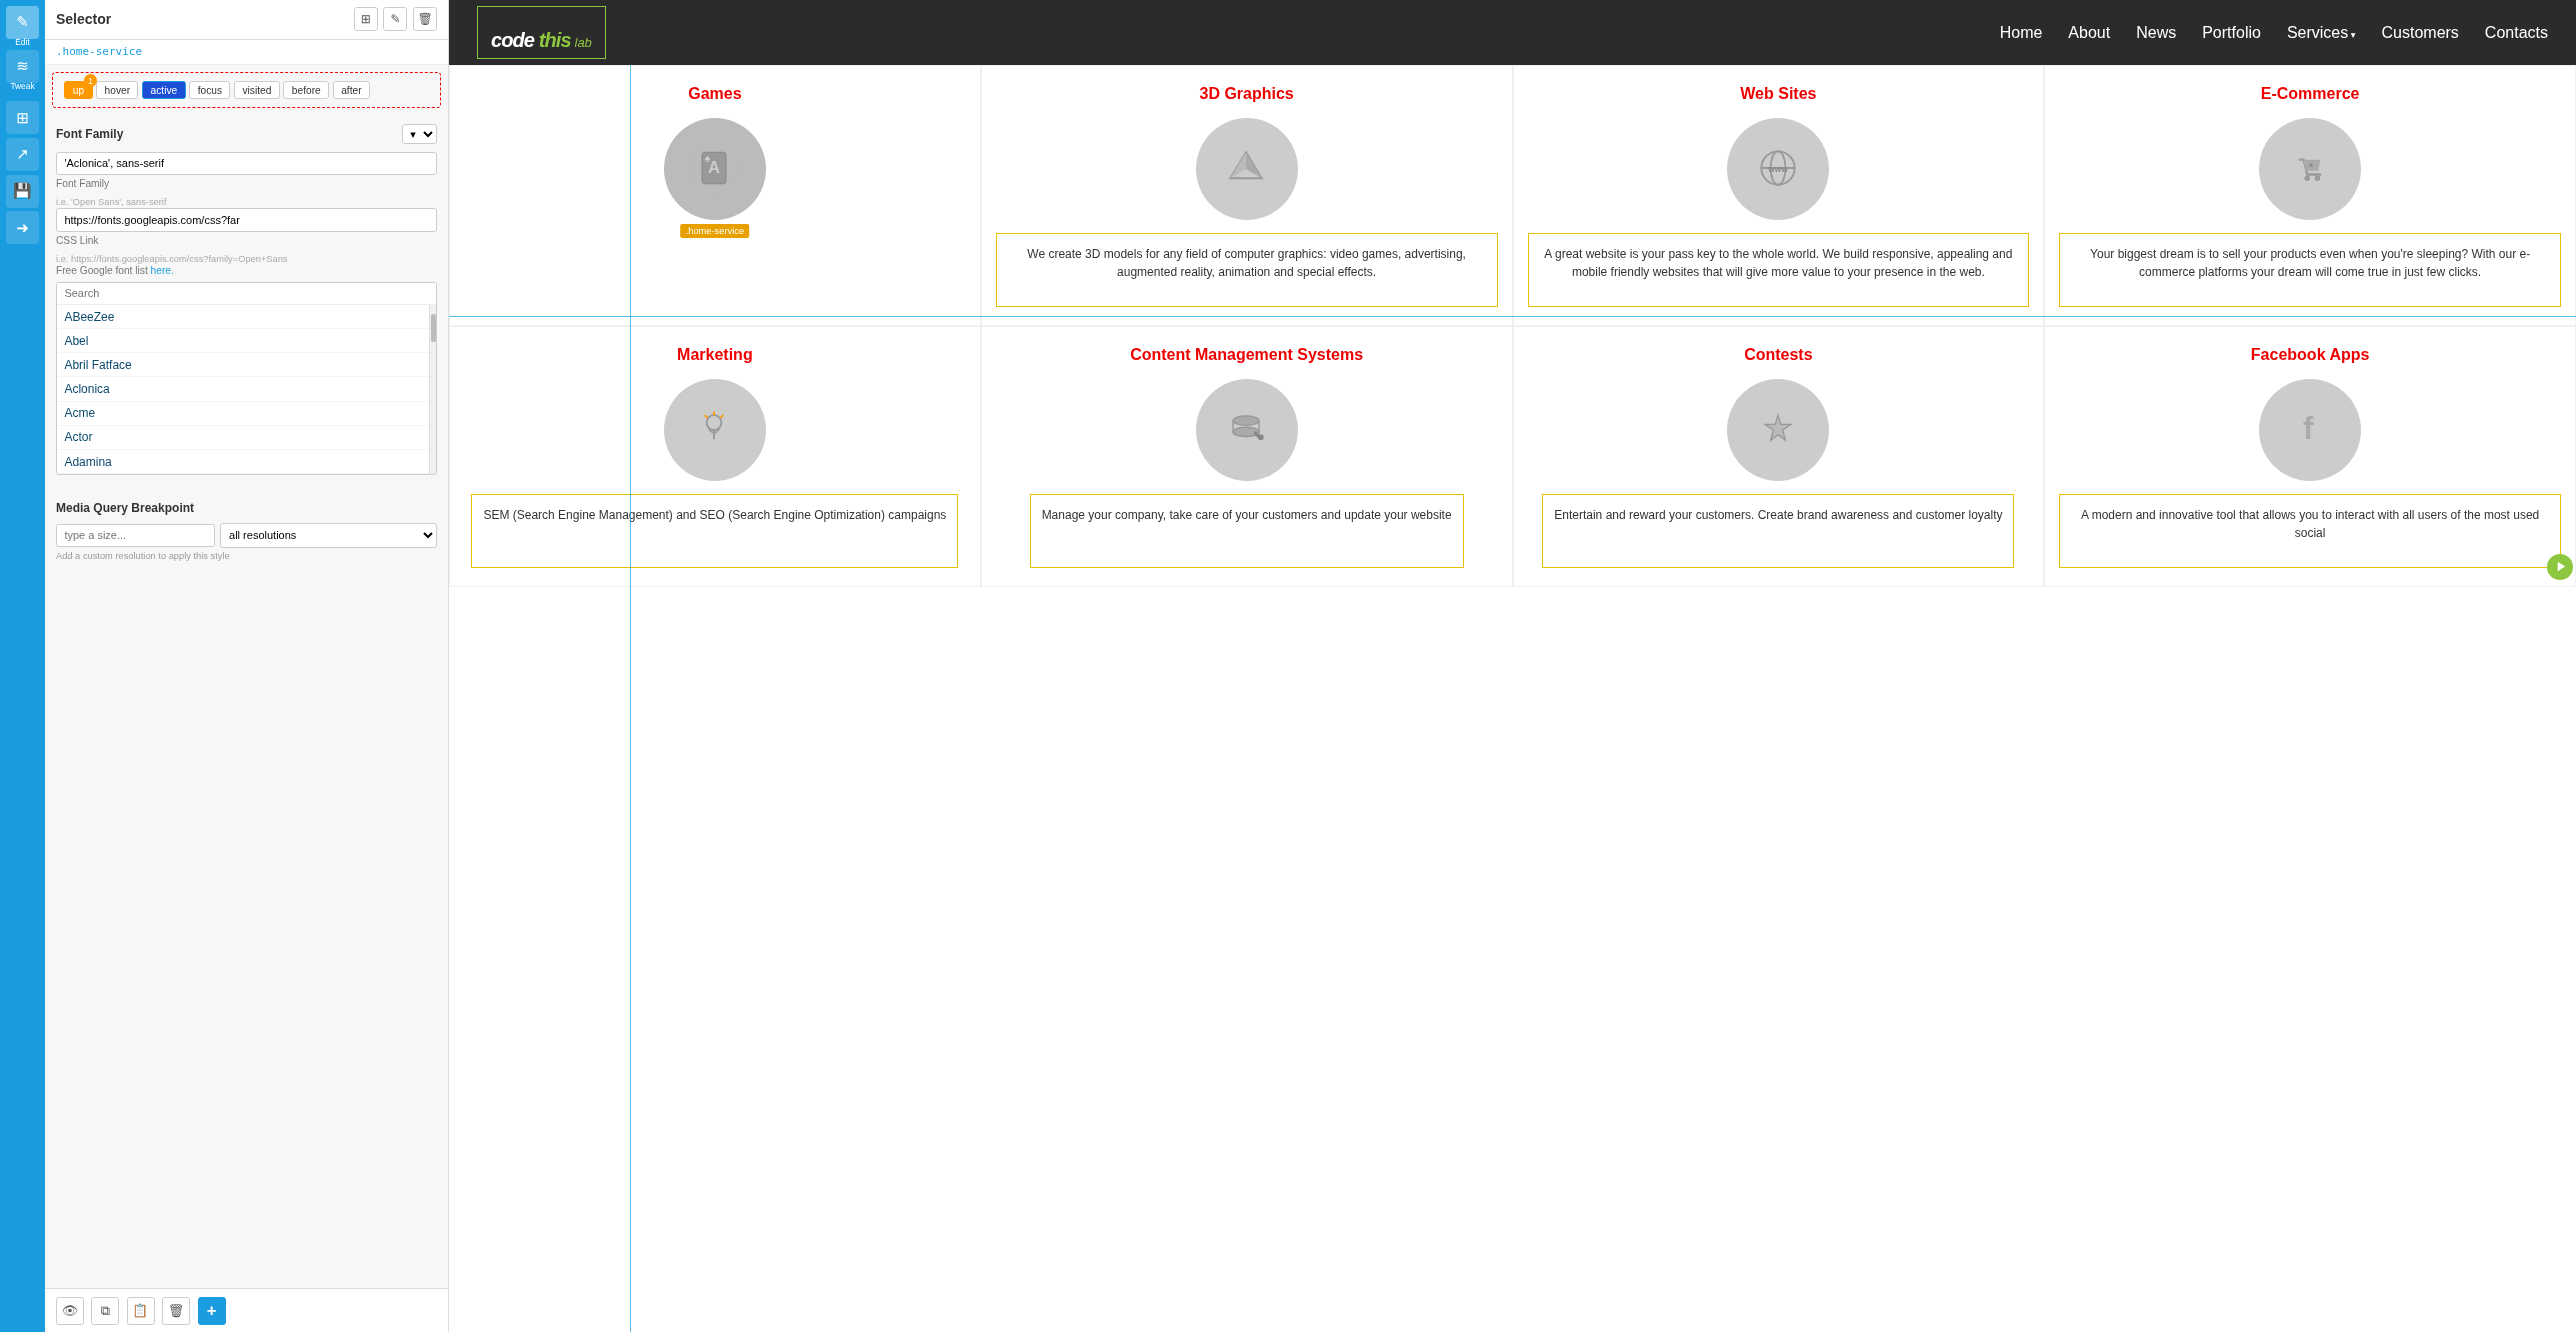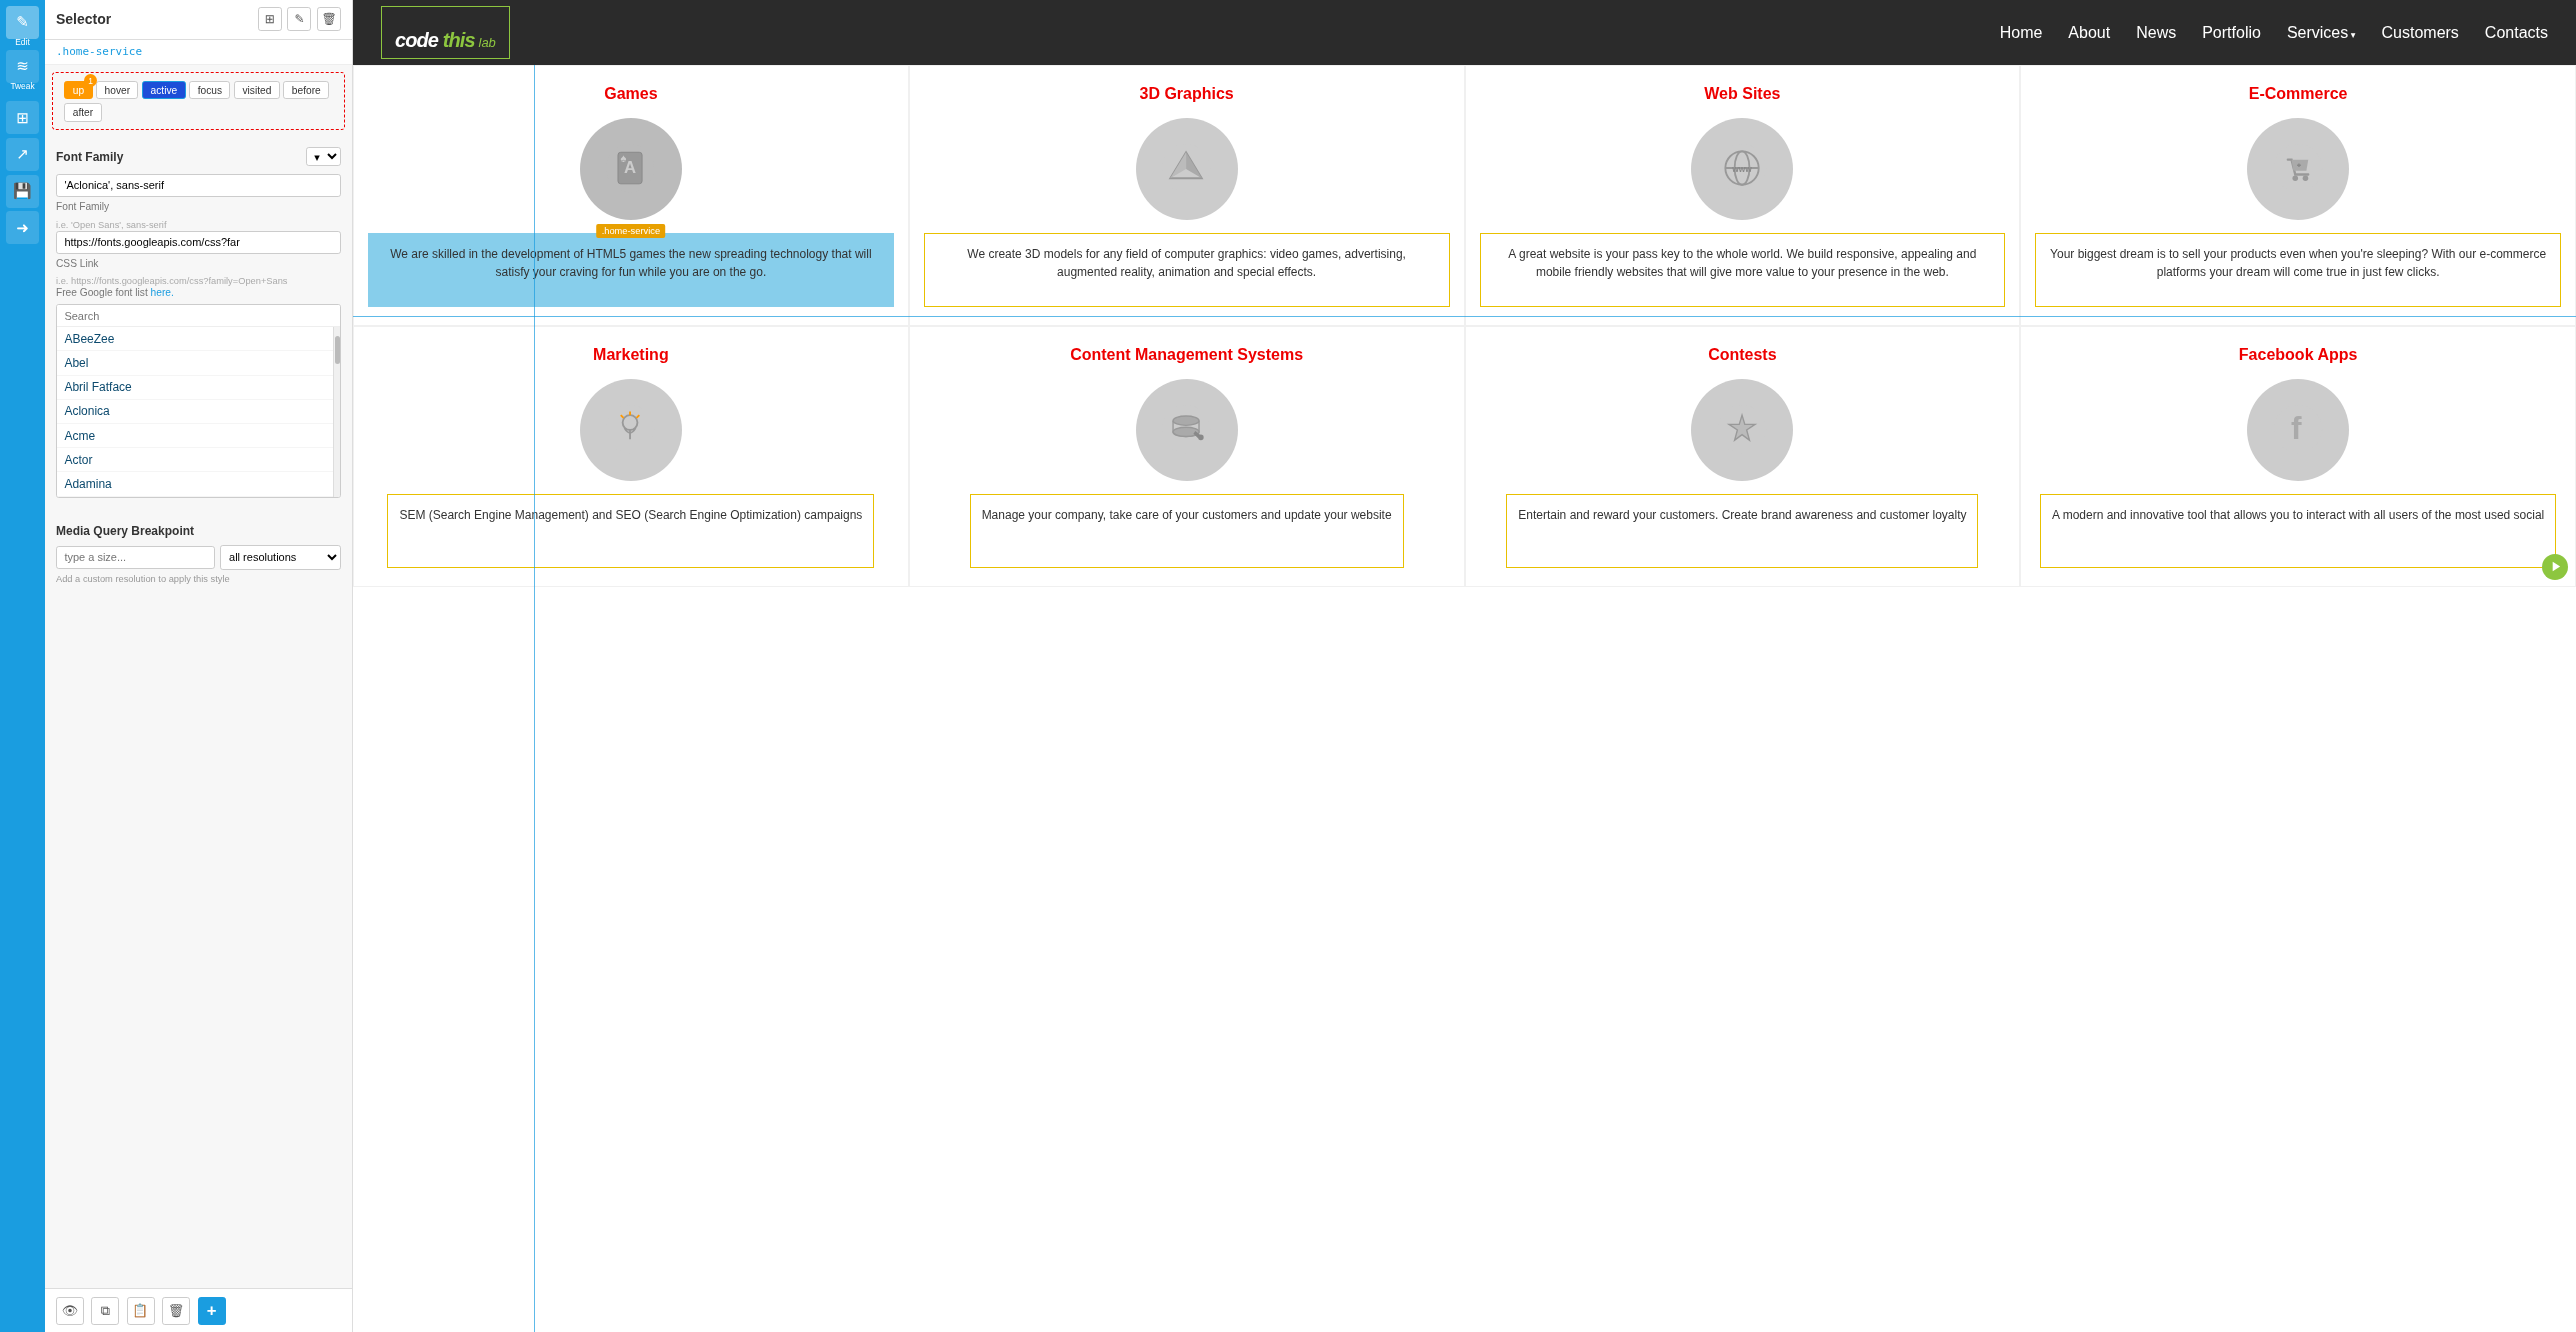--- a/index.html
+++ b/index.html
@@ -42,21 +42,21 @@
     }
     .toolbar-group {
       display: flex;
       flex-direction: column;
       align-items: center;
       gap: 0.9px;
     }
 
     
     .panel {
-      width: 308px;
+      width: 404px;
       background: #f7f7f7;
       border-right: 0.9px solid #ddd;
       display: flex;
       flex-direction: column;
       overflow: hidden;
       flex-shrink: 0;
     }
     .panel-header {
       background: #fff;
       border-bottom: 0.9px solid #ddd;
@@ -597,23 +597,20 @@
         <div class="service-label-badge">.home-service</div>
         <div class="service-title">Games</div>
         <div class="service-icon" style="background:#bbb; color:#888; font-size:33px;">
           <svg width="51" height="51" viewBox="0 0 55 55" style="font-size:36px">
             <circle cx="27" cy="27" r="26" fill="#bbb"></circle>
             <rect x="14" y="10" width="26" height="34" rx="3" fill="#999" stroke="#888" stroke-width="1"></rect>
             <text x="27" y="32" text-anchor="middle" fill="#ccc" font-size="18" font-weight="bold">A</text>
             <text x="20" y="20" text-anchor="middle" fill="#ccc" font-size="12">♠</text>
           </svg>
         </div>
-        <div class="service-desc">
-          We are skilled in the development of HTML5 games the new spreading technology that will satisfy your craving for fun while you are on the go.
-        </div>
       </div>
 
       <div class="service-item">
         <div class="service-title">3D Graphics</div>
         <div class="service-icon">
           <svg width="51" height="51" viewBox="0 0 55 55">
             <circle cx="27" cy="27" r="26" fill="#ccc"></circle>
             <polygon points="27,10 44,38 10,38" fill="none" stroke="#999" stroke-width="2"></polygon>
             <polygon points="27,10 44,38 27,28" fill="#aaa"></polygon>
             <polygon points="27,10 10,38 27,28" fill="#bbb"></polygon>

